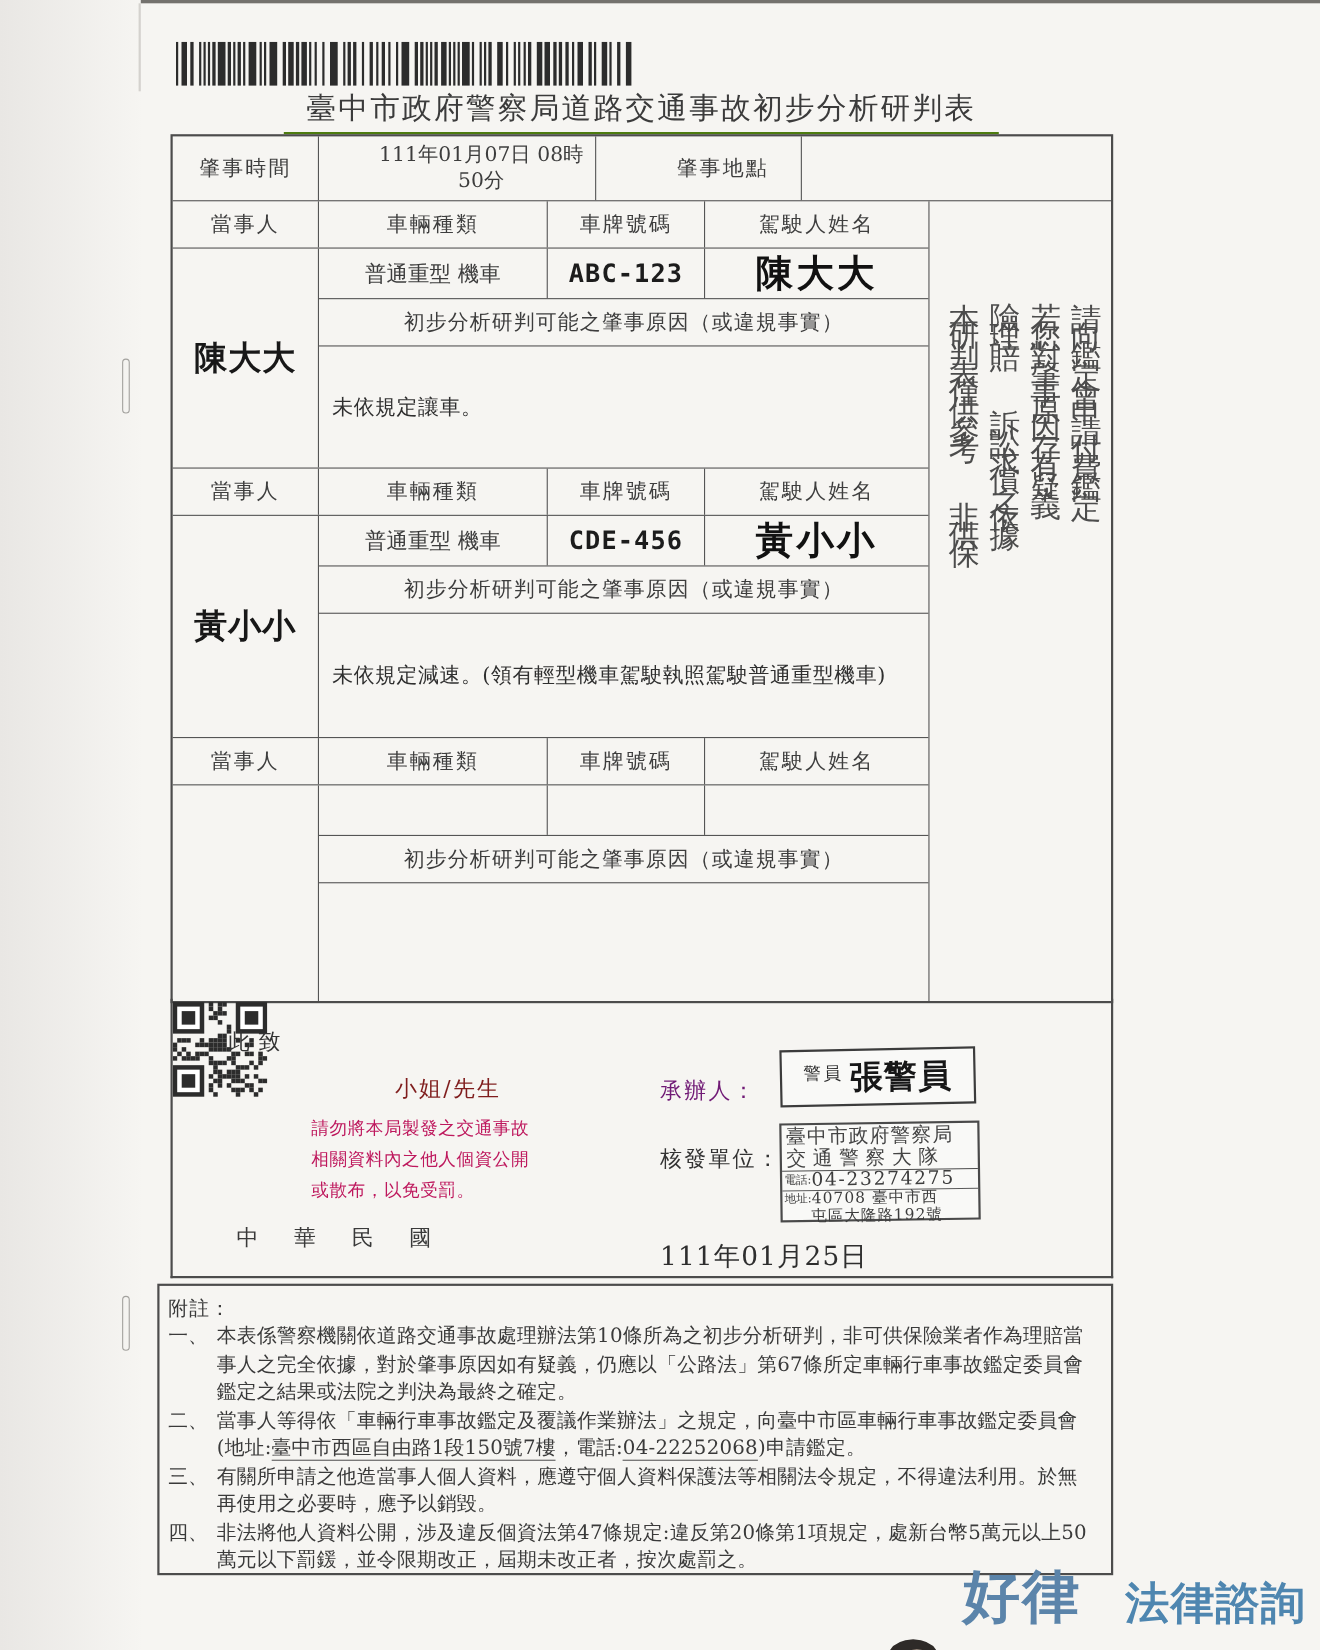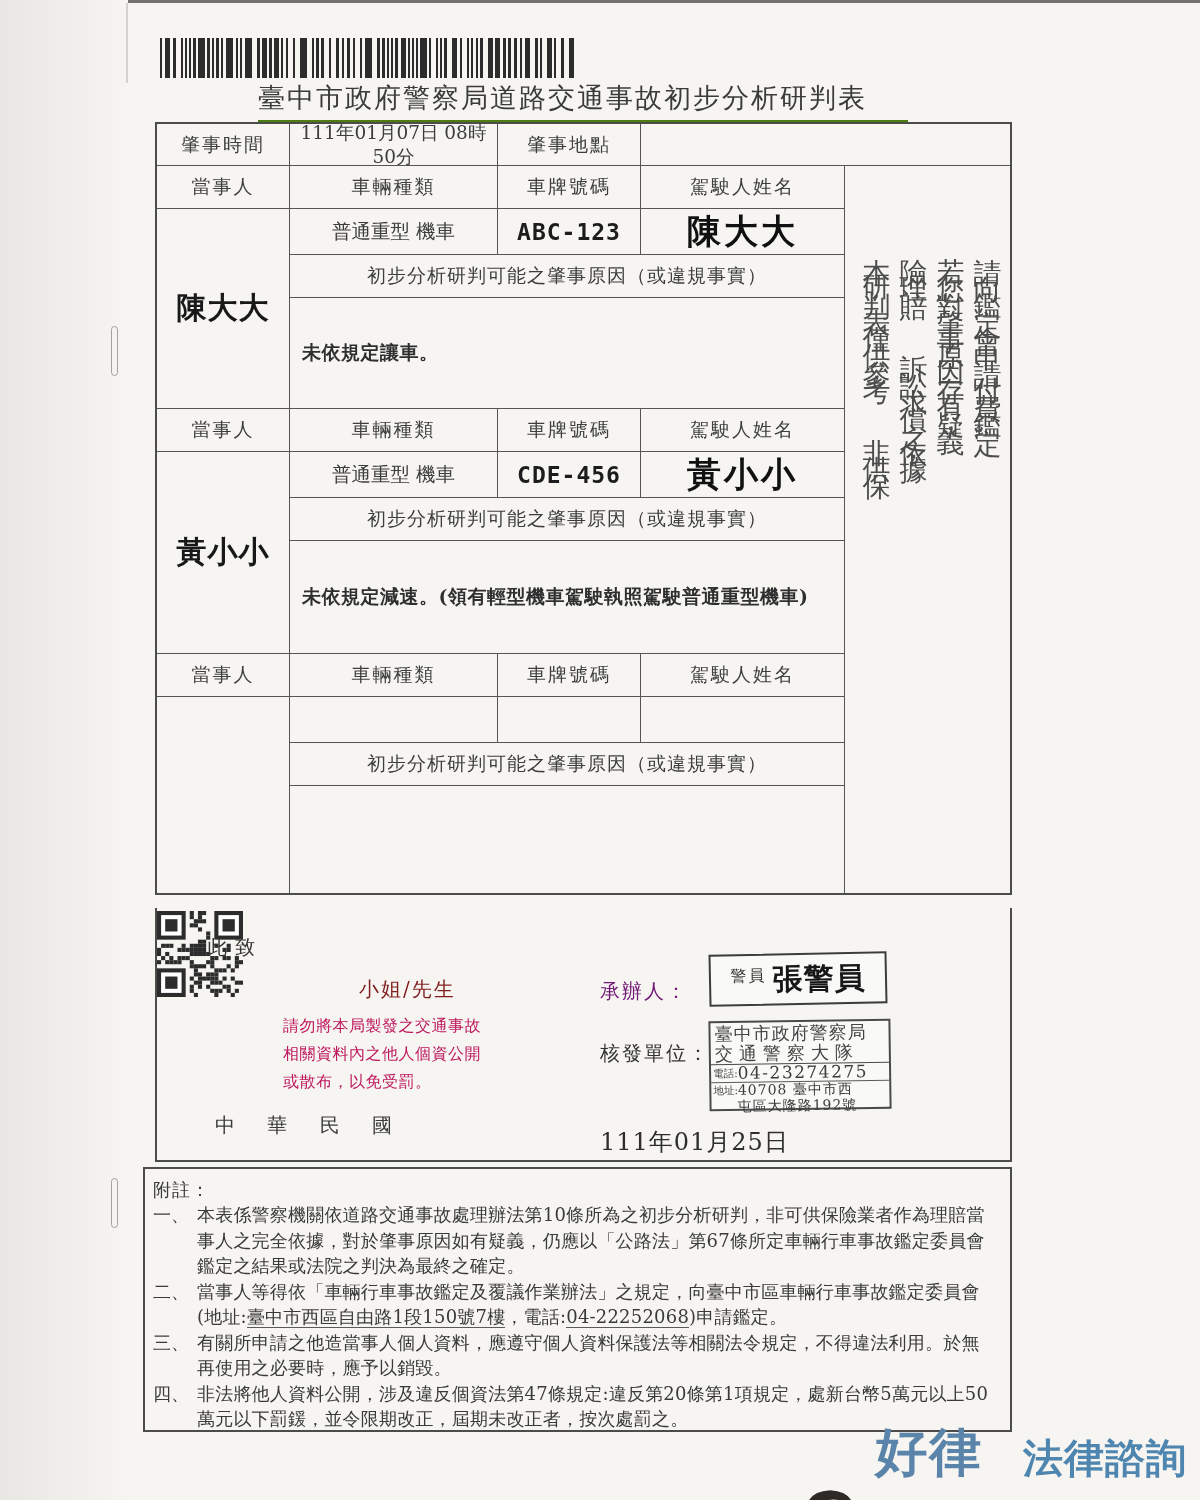--- a/index.html
+++ b/index.html
@@ -16,34 +16,34 @@
     background:linear-gradient(to right,#e9e7e4,#f6f5f2); }
   .top-edge { position:absolute; left:128px; top:0; width:1072px; height:3px; background:#5d5b57; opacity:.85; }
   .edge-tick { position:absolute; left:126px; top:3px; width:2px; height:80px; background:#d4d2ce; }
   .clip-mark { position:absolute; left:111px; width:7px; height:50px;
     border:1.6px solid #8f8d89; border-radius:4px; background:transparent; opacity:.8; }
   .clip-1 { top:326px; } .clip-2 { top:1178px; }
 
   .barcode { position:absolute; left:160px; top:38px; width:418px; height:40px; }
 
   .doc-title {
-    position:absolute; left:258px; top:80px; width:650px; text-align:left;
+    position:absolute; left:258px; top:80px; width:650px; text-align:center;
     font-size:27px; letter-spacing:2px; color:#3b3b3b;
     border-bottom:2px solid #4d7c0f; padding-bottom:4px; font-weight:500;
   }
 
   
   .main-table { position:absolute; left:155px; top:122px; width:857px; border:2px solid #4c4c4c; background:transparent; }
   .row { display:flex; }
   .bb { border-bottom:1.6px solid #555; }
   .br { border-right:1.6px solid #555; }
   .cell { display:flex; align-items:center; justify-content:center; text-align:center; }
   .lbl { font-size:19px; color:#3e3e3e; letter-spacing:2px; }
 
-  .row-top { height:42px; }
+  .row-top { height:59px;gap:44px; }
   .ct-label { width:133px; }
   .ct-time  { width:208px; flex-direction:column; line-height:24px; font-size:18.5px; }
   .ct-loc   { width:143px; }
   .ct-rest  { flex:1; }
 
   .body-row { display:flex; }
   .left-part { width:687px; }
   .note-col { width:170px; border-left:1.6px solid #555; padding:70px 0 0 16px;
     display:flex; gap:7px; }
   .vcol { writing-mode:vertical-rl; font-size:28px; letter-spacing:17px; color:#4c4c4c; line-height:30px; }
@@ -54,21 +54,21 @@
   .party-body { display:flex; }
   .name-cell { width:133px; border-right:1.6px solid #555;
     display:flex; align-items:center; justify-content:center;
     font-family:"DejaVu Sans","Liberation Sans",sans-serif; font-weight:bold; font-size:30px; color:#181818; letter-spacing:1px; }
   .sub { flex:1; }
   .data-row { height:46px; }
   .d-veh { width:208px; font-size:19.5px; }
   .d-plate { width:143px; font-family:"DejaVu Sans Mono","Liberation Mono",monospace; font-size:23px; font-weight:bold; color:#1c1c1c; letter-spacing:1px; }
   .d-name { flex:1; border-right:none; font-family:"DejaVu Sans","Liberation Sans",sans-serif; font-weight:bold; font-size:34px; color:#111; letter-spacing:3px; }
   .cause-hdr { height:43px; display:flex; align-items:center; justify-content:center; font-size:19px; letter-spacing:1px; }
-  .cause-body { display:flex; align-items:center; padding:6px 12px; font-size:19px; color:#2f2f2f; letter-spacing:.5px;font-weight:bold; }
+  .cause-body { display:flex; align-items:center; padding:6px 12px; font-size:19px; color:#2f2f2f; letter-spacing:.5px; }
   .cb1 { height:110px; } .cb2 { height:112px; } .cb3 { height:107px; }
 
   
   .cc-box { position:absolute; left:155px; top:908px; width:857px; height:254px; border:2px solid #4c4c4c; border-top:none; }
   .cc-box > div { position:absolute; }
   .salutation { left:50px; top:26px; font-size:20px; letter-spacing:8px; color:#333; }
   .addressee  { left:202px; top:68px; font-size:20px; letter-spacing:2px; color:#7f1d1d; }
   .officer-label { left:443px; top:70px; font-size:20px; letter-spacing:2px; color:#701a75; }
   .issuing-label { left:443px; top:132px; font-size:20px; letter-spacing:2px; color:#333; }
   .issue-date { left:443px; top:218px; font-size:24px; color:#2e2e2e; letter-spacing:1px; }

